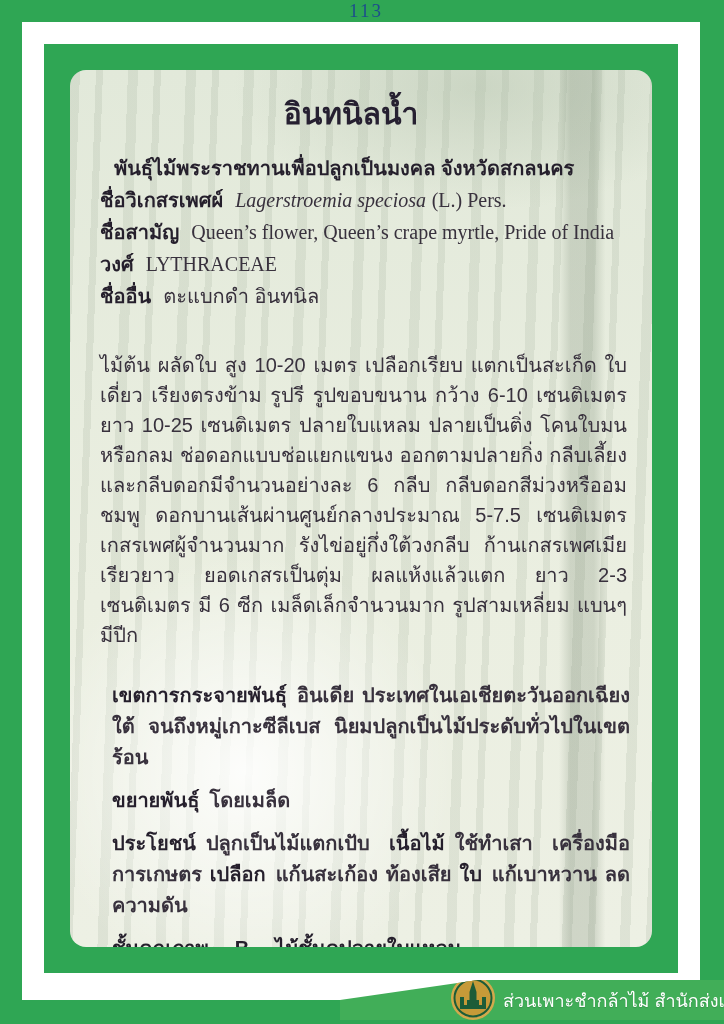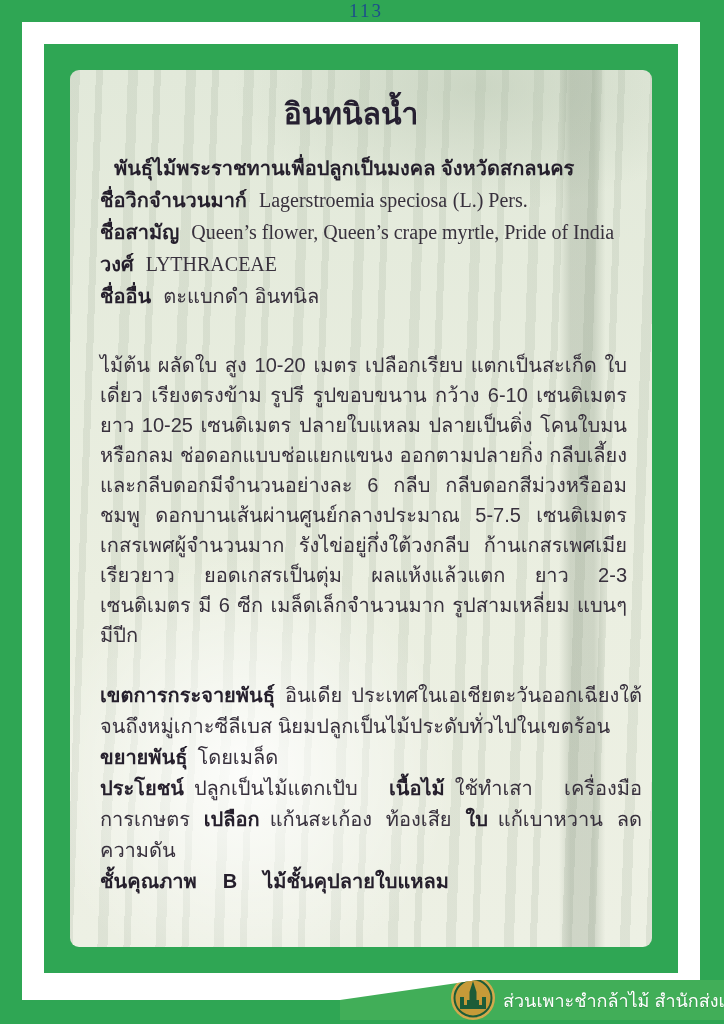--- a/index.html
+++ b/index.html
@@ -24,21 +24,21 @@
     position:absolute;top:0;left:4px;width:100%;height:22px;
     text-align:center;color:var(--navy);
     font-family:"Liberation Serif", serif;font-size:19px;line-height:22px;
     letter-spacing:2px;z-index:3;
   }
   .inner-panel{
     position:absolute;left:44px;top:44px;right:46px;bottom:51px;
     background:var(--green);
   }
   .photo{
-    position:absolute;inset:26px;border-radius:9px;overflow:hidden;
+    position:absolute;inset:26px;border-radius:16px;overflow:hidden;
     background-color:#e9eee2;
     background-image:
       radial-gradient(ellipse 55% 38% at 30% 80%, rgba(255,255,255,0.88), rgba(255,255,255,0) 65%),
       linear-gradient(90deg, rgba(0,0,0,0) 84%, rgba(100,118,96,0.22) 86%, rgba(100,118,96,0.22) 90%, rgba(0,0,0,0) 92%),
       radial-gradient(ellipse 60% 20% at 70% 2%, rgba(175,190,168,0.45), rgba(175,190,168,0) 70%),
       repeating-linear-gradient(92deg,
         rgba(140,156,134,0.16) 0 10px, rgba(255,255,255,0) 10px 26px,
         rgba(124,140,118,0.14) 26px 33px, rgba(255,255,255,0) 33px 58px),
       linear-gradient(180deg, #e2e9da 0%, #ebefe1 60%, #edf0e4 100%);
   }
@@ -47,27 +47,27 @@
     padding:26px 10px 0 30px;
     font-size:20px;
   }
   .title{
     text-align:center;font-size:30px;font-weight:bold;color:#262031;
     margin:0 40px 20px 0;line-height:36px;
   }
   .intro p{margin:0;line-height:32px;}
   .intro b{color:var(--ink-bold);margin-right:12px;}
   .serif{font-family:"Liberation Serif", serif;}
-  .sci{}
+  .sci{font-style:italic;}
   .dedication{font-weight:bold;color:var(--ink-bold);padding-left:14px;}
   .desc{
     margin:38px 15px 0 0;line-height:30px;text-align:justify;
   }
   .sections{margin-top:30px;}
-  .sections p{margin:0;line-height:31px;text-align:justify;}
+  .sections p{margin:12px;line-height:31px;text-align:justify;font-weight:bold;}
   .sections b{color:var(--ink-bold);margin-right:10px;}
   .grade b{margin-right:26px;}
   .footer-banner{
     position:absolute;left:340px;top:980px;right:0;height:40px;
     background:var(--banner-green);
     clip-path:polygon(0 50%, 36% 0, 100% 0, 100% 100%, 0 100%);
     z-index:2;
   }
   .footer-inner{
     position:absolute;left:110px;top:0;right:10px;height:40px;
@@ -89,21 +89,21 @@
   <div class="page-number">113</div>
 
   <div class="inner-panel">
     <div class="photo">
       <div class="content">
 
         <div class="title">อินทนิลน้ำ</div>
 
         <div class="intro">
           <p class="dedication">พันธุ์ไม้พระราชทานเพื่อปลูกเป็นมงคล จังหวัดสกลนคร</p>
-          <p><b>ชื่อวิกจำนวนมาก์</b><span class="serif sci">Lagerstroemia speciosa</span> <span class="serif">(L.) Pers.</span></p>
+          <p><b>ชื่อวิเกสรเพศผ์</b><span class="serif sci">Lagerstroemia speciosa</span> <span class="serif">(L.) Pers.</span></p>
           <p><b>ชื่อสามัญ</b><span class="serif">Queen’s flower, Queen’s crape myrtle, Pride of India</span></p>
           <p><b>วงศ์</b><span class="serif">LYTHRACEAE</span></p>
           <p><b>ชื่ออื่น</b><span>ตะแบกดำ อินทนิล</span></p>
         </div>
 
         <p class="desc">ไม้ต้น ผลัดใบ สูง 10-20 เมตร เปลือกเรียบ แตกเป็นสะเก็ด ใบเดี่ยว เรียงตรงข้าม รูปรี รูปขอบขนาน กว้าง 6-10 เซนติเมตร ยาว 10-25 เซนติเมตร ปลายใบแหลม ปลายเป็นติ่ง โคนใบมนหรือกลม ช่อดอกแบบช่อแยกแขนง ออกตามปลายกิ่ง กลีบเลี้ยงและกลีบดอกมีจำนวนอย่างละ 6 กลีบ กลีบดอกสีม่วงหรืออมชมพู ดอกบานเส้นผ่านศูนย์กลางประมาณ 5-7.5 เซนติเมตร เกสรเพศผู้จำนวนมาก รังไข่อยู่กึ่งใต้วงกลีบ ก้านเกสรเพศเมียเรียวยาว ยอดเกสรเป็นตุ่ม ผลแห้งแล้วแตก ยาว 2-3 เซนติเมตร มี 6 ซีก เมล็ดเล็กจำนวนมาก รูปสามเหลี่ยม แบนๆ มีปีก</p>
 
         <div class="sections">
           <p><b>เขตการกระจายพันธุ์</b><span>อินเดีย ประเทศในเอเชียตะวันออกเฉียงใต้ จนถึงหมู่เกาะซีลีเบส นิยมปลูกเป็นไม้ประดับทั่วไปในเขตร้อน</span></p>
           <p><b>ขยายพันธุ์</b><span>โดยเมล็ด</span></p>

